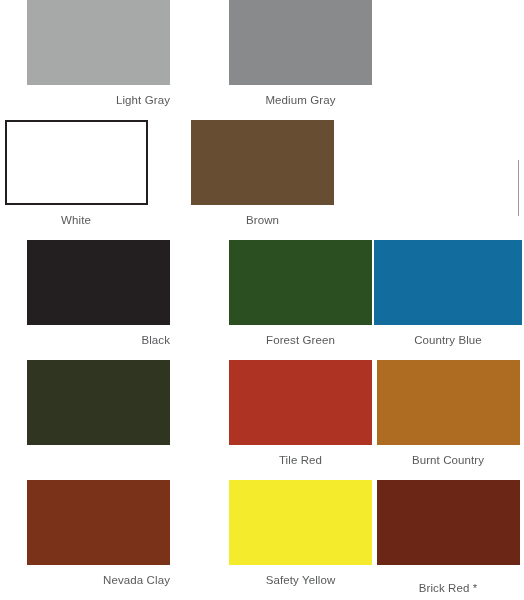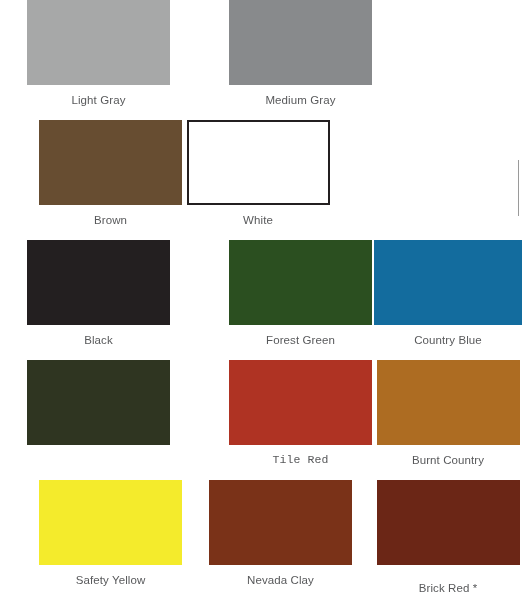--- a/index.html
+++ b/index.html
@@ -64,21 +64,21 @@
   .swatch-label {
     margin-top: 8px;
     font-size: 11.5px;
     line-height: 14px;
     color: #58595B;
     text-align: center;
     white-space: nowrap;
     letter-spacing: 0.1px;
   }
 
-  .col-0 .swatch-label { width: 143px; }
+  .col-0 .swatch-label { width: 143px; text-align: right; }
   .col-1 .swatch-label { width: 143px; margin-left: 7px; }
   .col-2 .swatch-label { width: 143px; }
 
   
   #edge-fragment {
     position: absolute;
     left: 518px;
     top: 160px;
     width: 1px;
     height: 56px;
@@ -95,27 +95,27 @@
       <div class="swatch-chip" style="background: rgb(167, 168, 168);"></div>
       <div class="swatch-label" style="color: rgb(88, 89, 91);">Light Gray</div>
     </div>
     <div class="swatch-cell col-1">
       <div class="swatch-chip" style="background: rgb(136, 138, 140);"></div>
       <div class="swatch-label" style="color: rgb(88, 89, 91);">Medium Gray</div>
     </div>
   </div>
 
   <div class="swatch-row">
+    <div class="swatch-cell col-2">
+      <div class="swatch-chip bordered" style="background: rgb(255, 255, 255); border-color: rgb(35, 31, 32);"></div>
+      <div class="swatch-label" style="color: rgb(88, 89, 91);">White</div>
+    </div>
     <div class="swatch-cell col-1">
       <div class="swatch-chip" style="background: rgb(103, 77, 49);"></div>
       <div class="swatch-label" style="color: rgb(88, 89, 91);">Brown</div>
-    </div>
-    <div class="swatch-cell col-2">
-      <div class="swatch-chip bordered" style="background: rgb(255, 255, 255); border-color: rgb(35, 31, 32);"></div>
-      <div class="swatch-label" style="color: rgb(88, 89, 91);">White</div>
     </div>
   </div>
 
   <div class="swatch-row">
     <div class="swatch-cell col-0">
       <div class="swatch-chip" style="background: rgb(35, 31, 32);"></div>
       <div class="swatch-label" style="color: rgb(88, 89, 91);">Black</div>
     </div>
     <div class="swatch-cell col-1">
       <div class="swatch-chip" style="background: rgb(43, 79, 32);"></div>
@@ -126,36 +126,36 @@
       <div class="swatch-label" style="color: rgb(88, 89, 91);">Country Blue</div>
     </div>
   </div>
 
   <div class="swatch-row">
     <div class="swatch-cell col-0">
       <div class="swatch-chip" style="background: rgb(47, 53, 33);"></div>
     </div>
     <div class="swatch-cell col-1">
       <div class="swatch-chip" style="background: rgb(175, 51, 35);"></div>
-      <div class="swatch-label" style="color: rgb(88, 89, 91); font-family: Liberation Mono, monospace;">Tile Red</div>
+      <div class="swatch-label" style="color: rgb(88, 89, 91);">Tile Red</div>
     </div>
     <div class="swatch-cell col-2">
       <div class="swatch-chip" style="background: rgb(173, 108, 34);"></div>
       <div class="swatch-label" style="color: rgb(88, 89, 91);">Burnt Country</div>
     </div>
   </div>
 
   <div class="swatch-row">
+    <div class="swatch-cell col-0">
+      <div class="swatch-chip" style="background: rgb(122, 50, 24);"></div>
+      <div class="swatch-label" style="color: rgb(88, 89, 91);">Nevada Clay</div>
+    </div>
     <div class="swatch-cell col-1">
       <div class="swatch-chip" style="background: rgb(244, 235, 44);"></div>
       <div class="swatch-label" style="color: rgb(88, 89, 91);">Safety Yellow</div>
-    </div>
-    <div class="swatch-cell col-0">
-      <div class="swatch-chip" style="background: rgb(122, 50, 24);"></div>
-      <div class="swatch-label" style="color: rgb(88, 89, 91);">Nevada Clay</div>
     </div>
     <div class="swatch-cell col-2">
       <div class="swatch-chip" style="background: rgb(107, 38, 22);"></div>
       <div class="swatch-label" style="color: rgb(88, 89, 91); margin-top: 16px;">Brick Red *</div>
     </div>
   </div>
 
   <div id="edge-fragment" style="background: rgb(154, 154, 154);"></div>
 
 </div>

